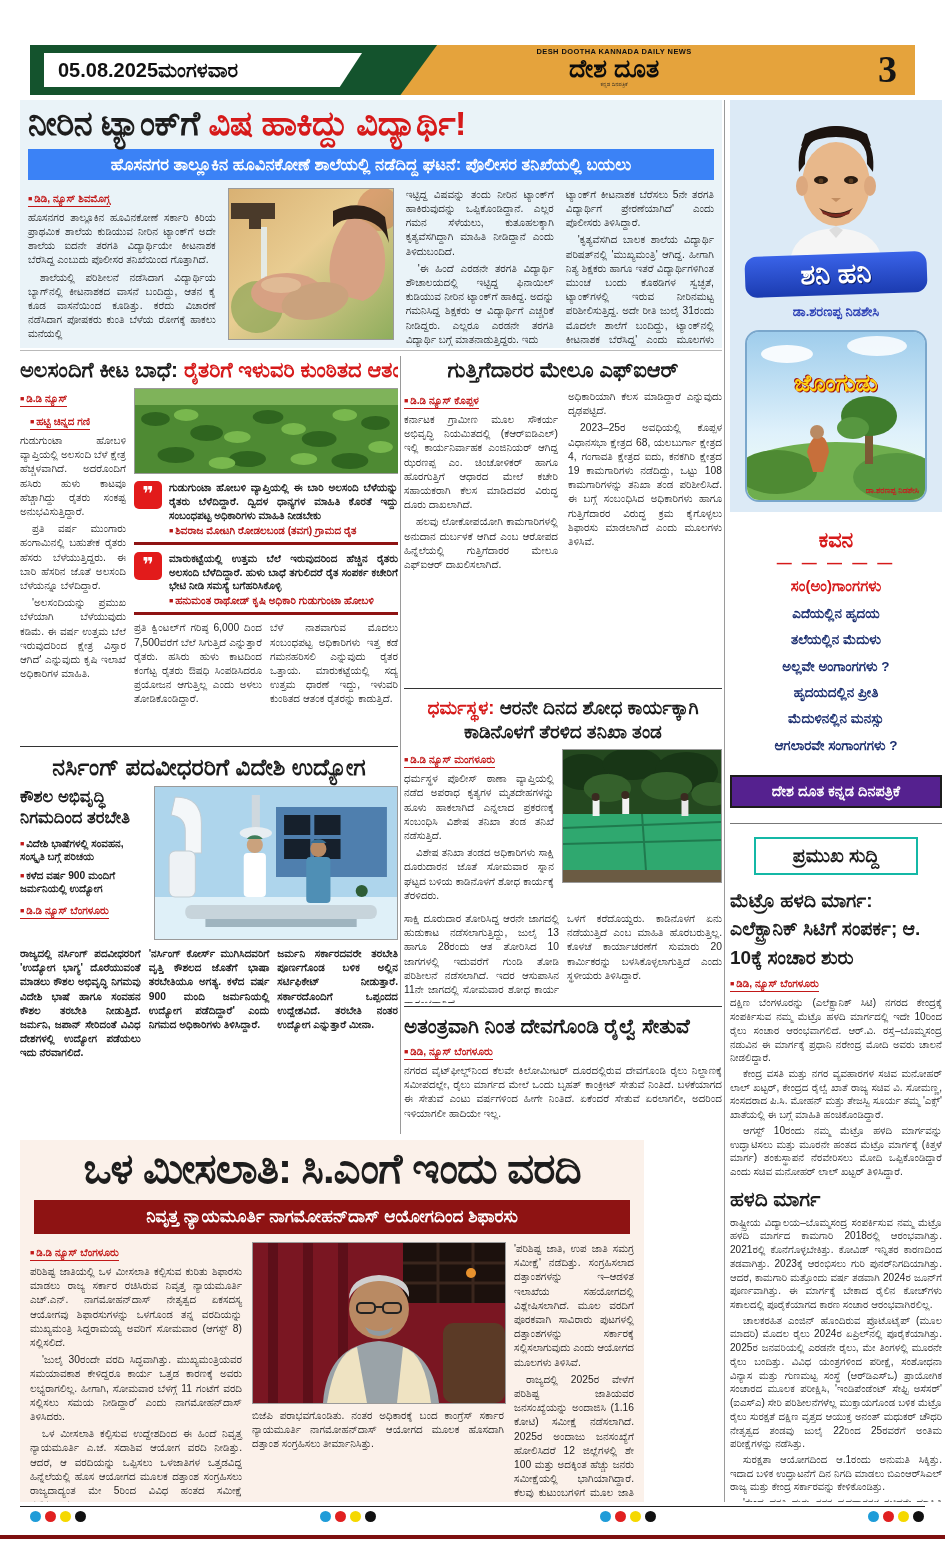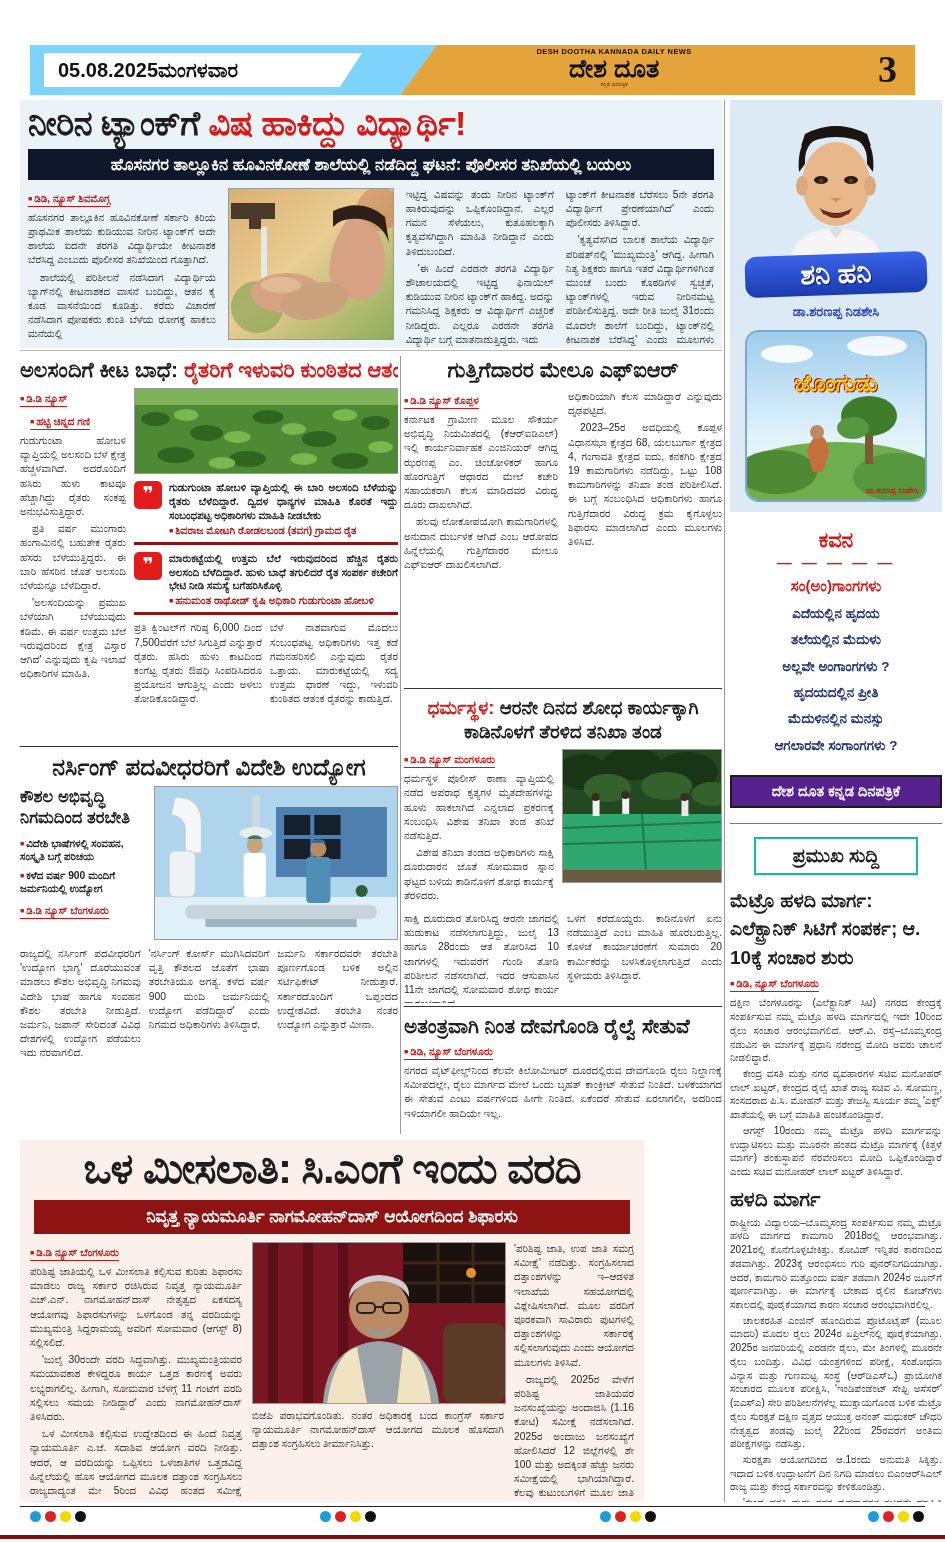--- a/index.html
+++ b/index.html
@@ -1,21 +1,21 @@
 <!DOCTYPE html>
 <html><head>
 <meta charset="utf-8">
 <style>
   html,body{margin:0;padding:0;background:#ffffff;}
   .page{position:relative;width:945px;height:1542px;background:#fff;overflow:hidden;
         font-family:"Liberation Sans","DejaVu Sans",sans-serif;color:#1d1d1d;}
   .abs{position:absolute;}
   
   .masthead{left:30px;top:45px;width:885px;height:50px;background:#E5A33C;}
-  .mh-maroon{position:absolute;left:0;top:0;width:46%;height:100%;background:#7dd3fc;
+  .mh-maroon{position:absolute;left:0;top:0;width:46%;height:100%;background:#14532d;
              clip-path:polygon(0 0,100% 0,91% 100%,0 100%);}
   .mh-datebox{position:absolute;left:14px;top:8px;width:318px;height:34px;background:#fff;
               clip-path:polygon(0 0,100% 0,93% 100%,0 100%);display:flex;align-items:center;}
   .mh-date{font-size:20px;font-weight:bold;color:#111;padding-left:14px;white-space:nowrap;}
   .mh-center{position:absolute;left:47%;top:0;width:38%;height:100%;text-align:center;}
   .mh-brand-small{font-size:7.5px;font-weight:bold;color:#111;padding-top:2px;letter-spacing:.4px;}
   .mh-brand{font-size:25px;font-weight:bold;color:#0c0c0c;line-height:1.0;}
   .mh-tagline{font-size:5.5px;color:#222;}
   .mh-page{position:absolute;right:18px;top:2px;font-size:38px;font-weight:bold;
            font-family:"Liberation Serif","DejaVu Serif",serif;color:#161616;}
@@ -25,21 +25,21 @@
   .byline::before{content:"■ ";font-size:7px;vertical-align:1px;}
   .p{font-size:10.3px;line-height:1.38;text-align:justify;margin:0 0 3px;text-indent:12px;}
   .p.noind{text-indent:0;}
   .photo{border:1px solid #9a9a9a;overflow:hidden;background:#ddd;}
   .photo svg{display:block;width:100%;height:100%;}
   .rule-v{border-left:1px solid #9a9a9a;width:0;}
   
   .lead{left:20px;top:100px;width:702px;height:248px;background:#EAF3F8;overflow:hidden;}
   .lhead{padding:6px 8px 2px;font-size:34px;font-weight:800;white-space:nowrap;letter-spacing:-.5px;line-height:1.05;}
   .red{color:#D61A1A;}
-  .lstrap{margin:5px 8px 4px;background:#0f172a;color:#fff;text-align:center;
+  .lstrap{margin:5px 8px 4px;background:#3b82f6;color:#fff;text-align:center;
           font-size:16.5px;font-weight:bold;padding:6px 0;}
   .lbody{display:flex;gap:12px;padding:4px 8px;}
   .lc1{width:190px;} .lc2,.lc3{width:150px;}
   .lphoto{width:164px;height:150px;flex:none;}
   .hr1{left:20px;top:350px;width:702px;border-top:1.5px solid #b9b9b9;}
   
   .alasandi{left:20px;top:356px;width:378px;height:386px;overflow:hidden;}
   .ahead{font-size:21px;font-weight:800;white-space:nowrap;margin:2px 0 6px;}
   .arow{display:flex;gap:8px;}
   .a-left{width:106px;flex:none;}
@@ -72,21 +72,21 @@
   
   .nursing{left:20px;top:746px;width:378px;height:390px;border-top:1px solid #333;overflow:hidden;}
   .nhead{font-size:23px;font-weight:800;text-align:center;margin:7px 0 5px;}
   .nrow{display:flex;gap:8px;}
   .n-meta{width:126px;flex:none;}
   .ndeck{font-size:16.5px;font-weight:800;line-height:1.3;margin-bottom:8px;}
   .nbul{font-size:10.3px;font-weight:bold;line-height:1.3;margin-bottom:5px;}
   .nbul::before{content:"■ ";color:#C21818;font-size:7px;vertical-align:1px;}
   .nphoto{flex:1;height:152px;}
   .ncols{display:flex;gap:8px;margin-top:7px;}
-  .ncols>div{flex:1;}
+  .ncols>div{flex:1;font-weight:bold;}
   
   .quota{left:20px;top:1140px;width:624px;height:362px;background:#FBF1EA;overflow:hidden;}
   .qhead{font-size:42px;font-weight:800;text-align:center;letter-spacing:-1px;padding-top:5px;white-space:nowrap;}
   .qstrap{margin:7px 14px 6px;background:#8E1313;color:#fff;text-align:center;
           font-size:17px;font-weight:bold;padding:7px 0;}
   .qbody{display:flex;gap:10px;padding:2px 10px;}
   .q1{width:212px;flex:none;}
   .qmid{width:252px;flex:none;}
   .qphoto{width:252px;height:160px;}
   .q3{flex:1;}

